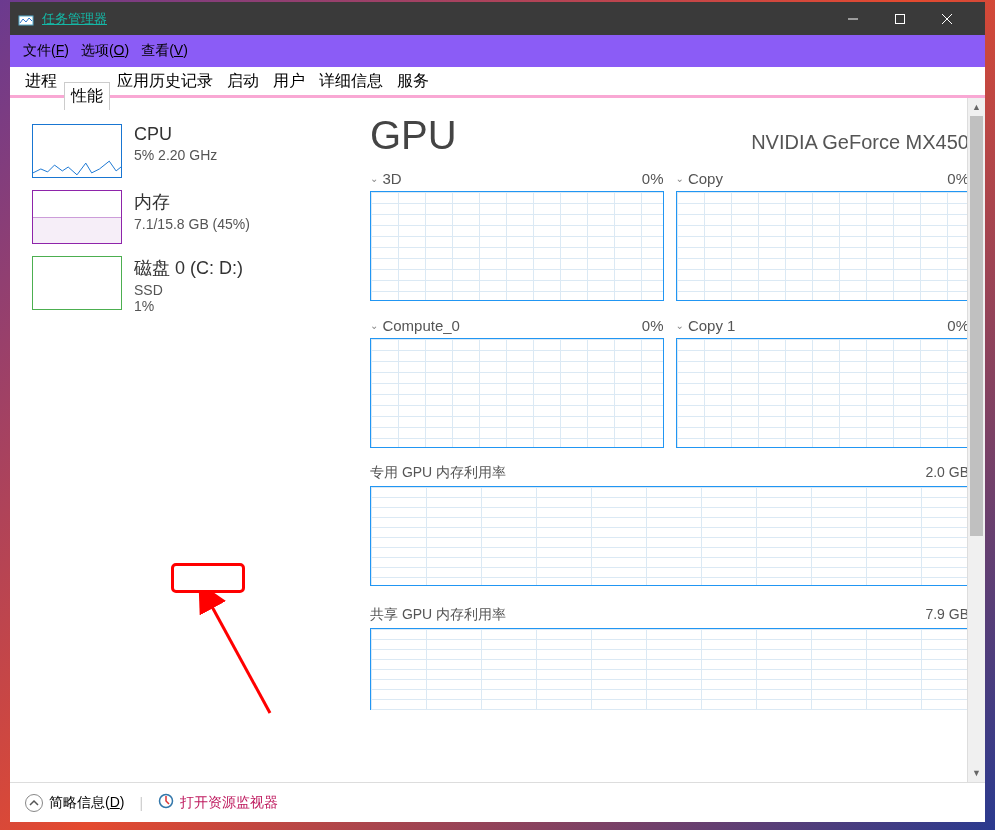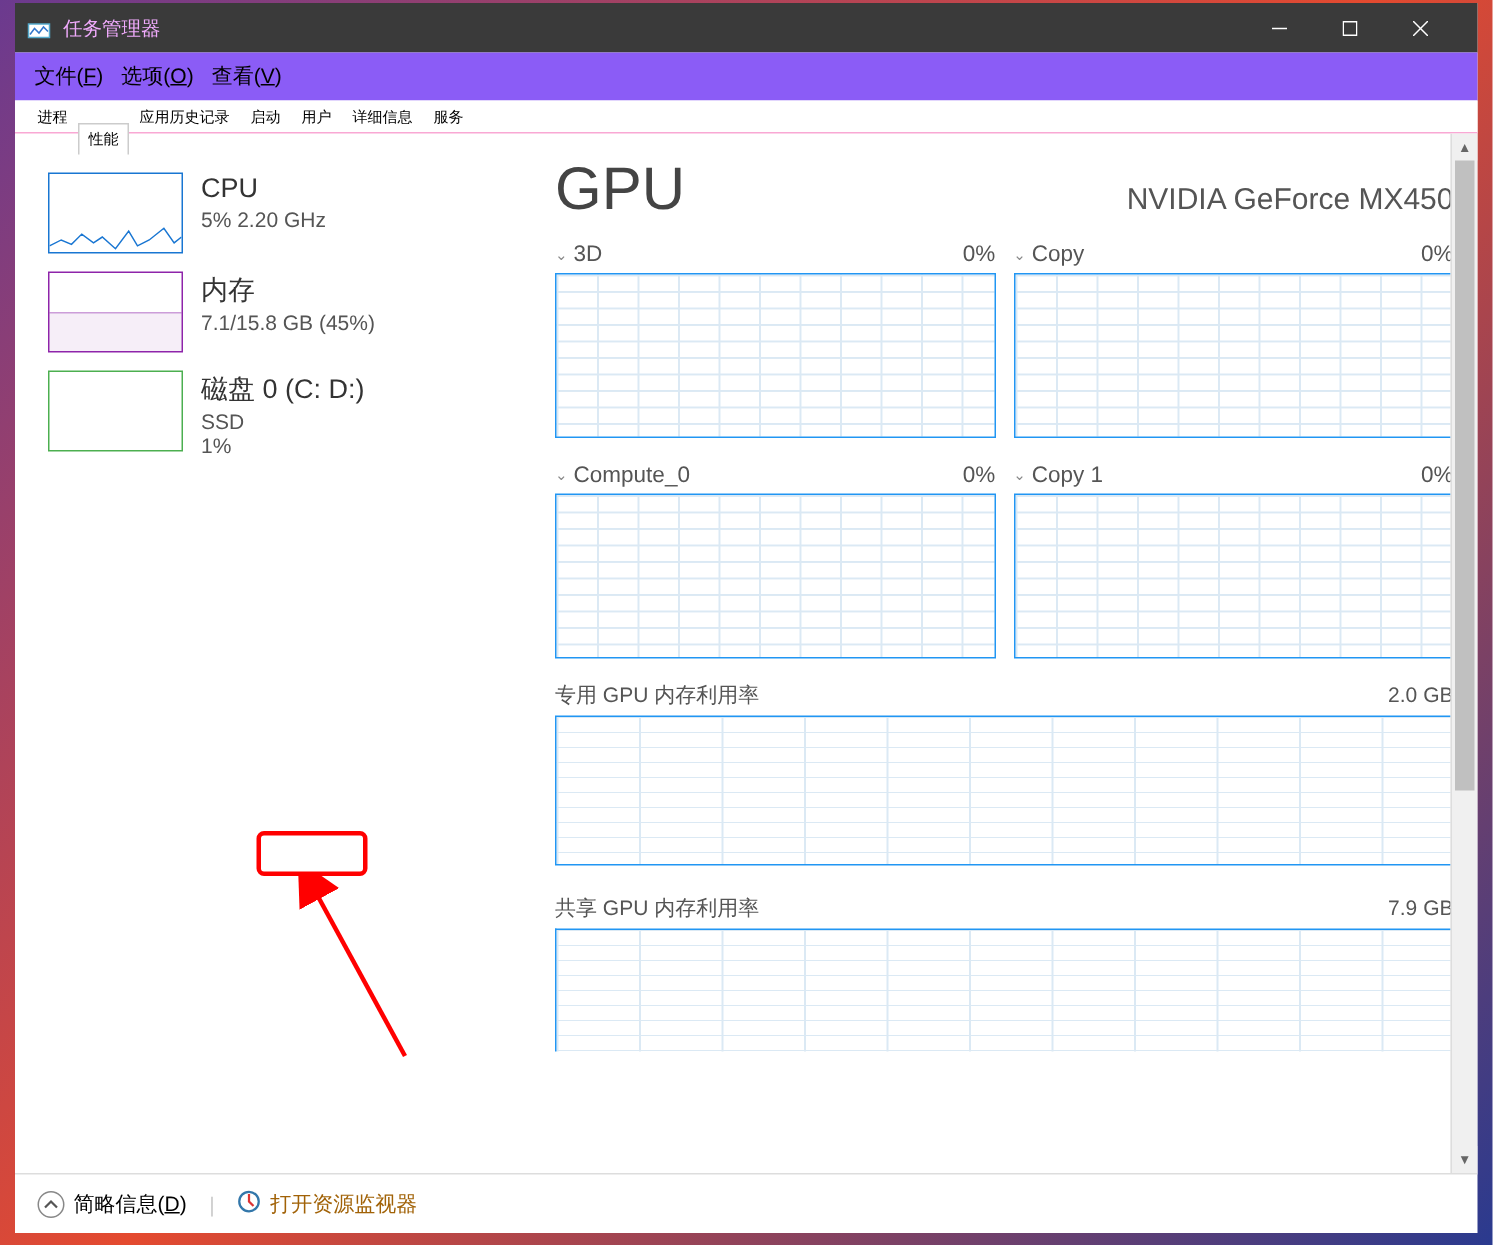--- a/index.html
+++ b/index.html
@@ -1,27 +1,27 @@
 <!DOCTYPE html>
 <html><head>
 <meta charset="utf-8">
 <style>
 * { box-sizing: border-box; margin: 0; padding: 0; font-family: "Microsoft YaHei", "Segoe UI", sans-serif; }
 body { width: 995px; height: 830px; background: linear-gradient(135deg, #6b3a8f 0%, #e44a2f 50%, #2a3a8f 100%); overflow: hidden; position: relative; }
 .window { position: absolute; top: 2px; left: 10px; width: 975px; height: 820px; background: #fff; display: flex; flex-direction: column; }
-.titlebar { height: 33px; background: #3a3a3a; color: #f0abfc; display: flex; align-items: center; padding: 0 15px 0 8px; font-size: 13px; }
+.titlebar { height: 33px; background: #3a3a3a; color: #14b8a6; display: flex; align-items: center; padding: 0 15px 0 8px; font-size: 13px; text-decoration: underline; }
 .titlebar-icon { width: 16px; height: 16px; margin-right: 8px; display: inline-flex; align-items: center; justify-content: center; }
 .titlebar-text { flex: 1; }
 .win-controls { display: flex; }
 .win-btn { width: 47px; height: 33px; display: flex; align-items: center; justify-content: center; color: #fff; }
 .win-btn svg { width: 10px; height: 10px; }
 .menubar { height: 27px; display: flex; align-items: center; padding: 16px 8px; font-size: 14px; background: #8b5cf6; }
 .menu-item { padding: 3px 5px; margin-right: 2px; cursor: default; }
 .menu-item u { text-decoration: underline; }
-.tabbar { display: flex; padding: 0 8px; font-size: 10px; border-bottom: 1px solid #f9a8d4; background: #fff; }
+.tabbar { display: flex; padding: 0 8px; font-size: 16px; border-bottom: 3px solid #f9a8d4; background: #fff; }
 .tab { padding: 3px 6px; border: 1px solid transparent; border-bottom: none; cursor: default; }
 .tab.active { border-color: #ccc; background: #fff; position: relative; top: 15px; font-family: Liberation Mono, monospace; }
 .content { flex: 1; display: flex; overflow: hidden; position: relative; }
 .sidebar { width: 330px; padding: 20px 0 0 12px; overflow-y: auto; }
 .side-item { display: flex; padding: 6px 10px; cursor: default; align-items: flex-start; }
 .side-item.selected { background: #cce8ff; }
 .mini-chart { width: 90px; height: 54px; border: 1px solid; background: #fff; margin-right: 12px; flex-shrink: 0; position: relative; }
 .mini-chart.cpu { border-color: #1976d2; }
 .mini-chart.mem { border-color: #8e24aa; }
 .mini-chart.disk { border-color: #4caf50; }
@@ -38,21 +38,21 @@
 .chart-header { display: flex; justify-content: space-between; align-items: center; font-size: 15px; color: #555; margin-bottom: 4px; }
 .chart-header-left { display: flex; align-items: center; gap: 4px; }
 .chevron { font-size: 10px; color: #888; }
 .chart-box { height: 110px; border: 1px solid #2196f3; background: linear-gradient(#dbe9f4 1px, transparent 1px), linear-gradient(90deg, #dbe9f4 1px, transparent 1px); background-size: 27px 11px; background-color: #fff; }
 .wide-chart-header { display: flex; justify-content: space-between; font-size: 14px; color: #555; margin-bottom: 4px; gap: 48px; }
 .wide-chart { height: 100px; border: 1px solid #2196f3; background: linear-gradient(#dbe9f4 1px, transparent 1px), linear-gradient(90deg, #dbe9f4 1px, transparent 1px); background-size: 55px 10px; background-color: #fff; margin-bottom: 20px; }
 .wide-chart.cut { height: 82px; border-bottom: none; margin-bottom: 0; }
 .footer { height: 40px; border-top: 1px solid #ddd; display: flex; align-items: center; padding: 0 15px; font-size: 14px; gap: 15px; }
 .footer-btn { display: flex; align-items: center; gap: 6px; cursor: default; }
 .circle-icon { width: 18px; height: 18px; border: 1px solid #888; border-radius: 50%; display: flex; align-items: center; justify-content: center; }
-.link { color: #a16207; font-family: Liberation Serif, serif; }
+.link { color: #be185d; font-family: Liberation Serif, serif; }
 .highlight-box { position: absolute; border: 3px solid #ff0000; border-radius: 5px; pointer-events: none; }
 .arrow { position: absolute; pointer-events: none; }
 .scrollbar { position: absolute; right: 0; top: 0; bottom: 0; width: 18px; background: #f0f0f0; border-left: 1px solid #ddd; }
 .scroll-arrow { height: 18px; display: flex; align-items: center; justify-content: center; font-size: 9px; color: #666; background: #f0f0f0; }
 .scroll-thumb { position: absolute; left: 2px; right: 2px; top: 18px; height: 420px; background: #c0c0c0; }
 .mini-line { position: absolute; bottom: 0; left: 0; right: 0; }
 .mem-line { position: absolute; top: 50%; left: 0; right: 0; height: 1px; background: rgba(142,36,170,0.4); }
 .mem-fill { position: absolute; bottom: 0; left: 0; right: 0; top: 50%; background: rgba(142,36,170,0.08); }
 </style>
 </head>

